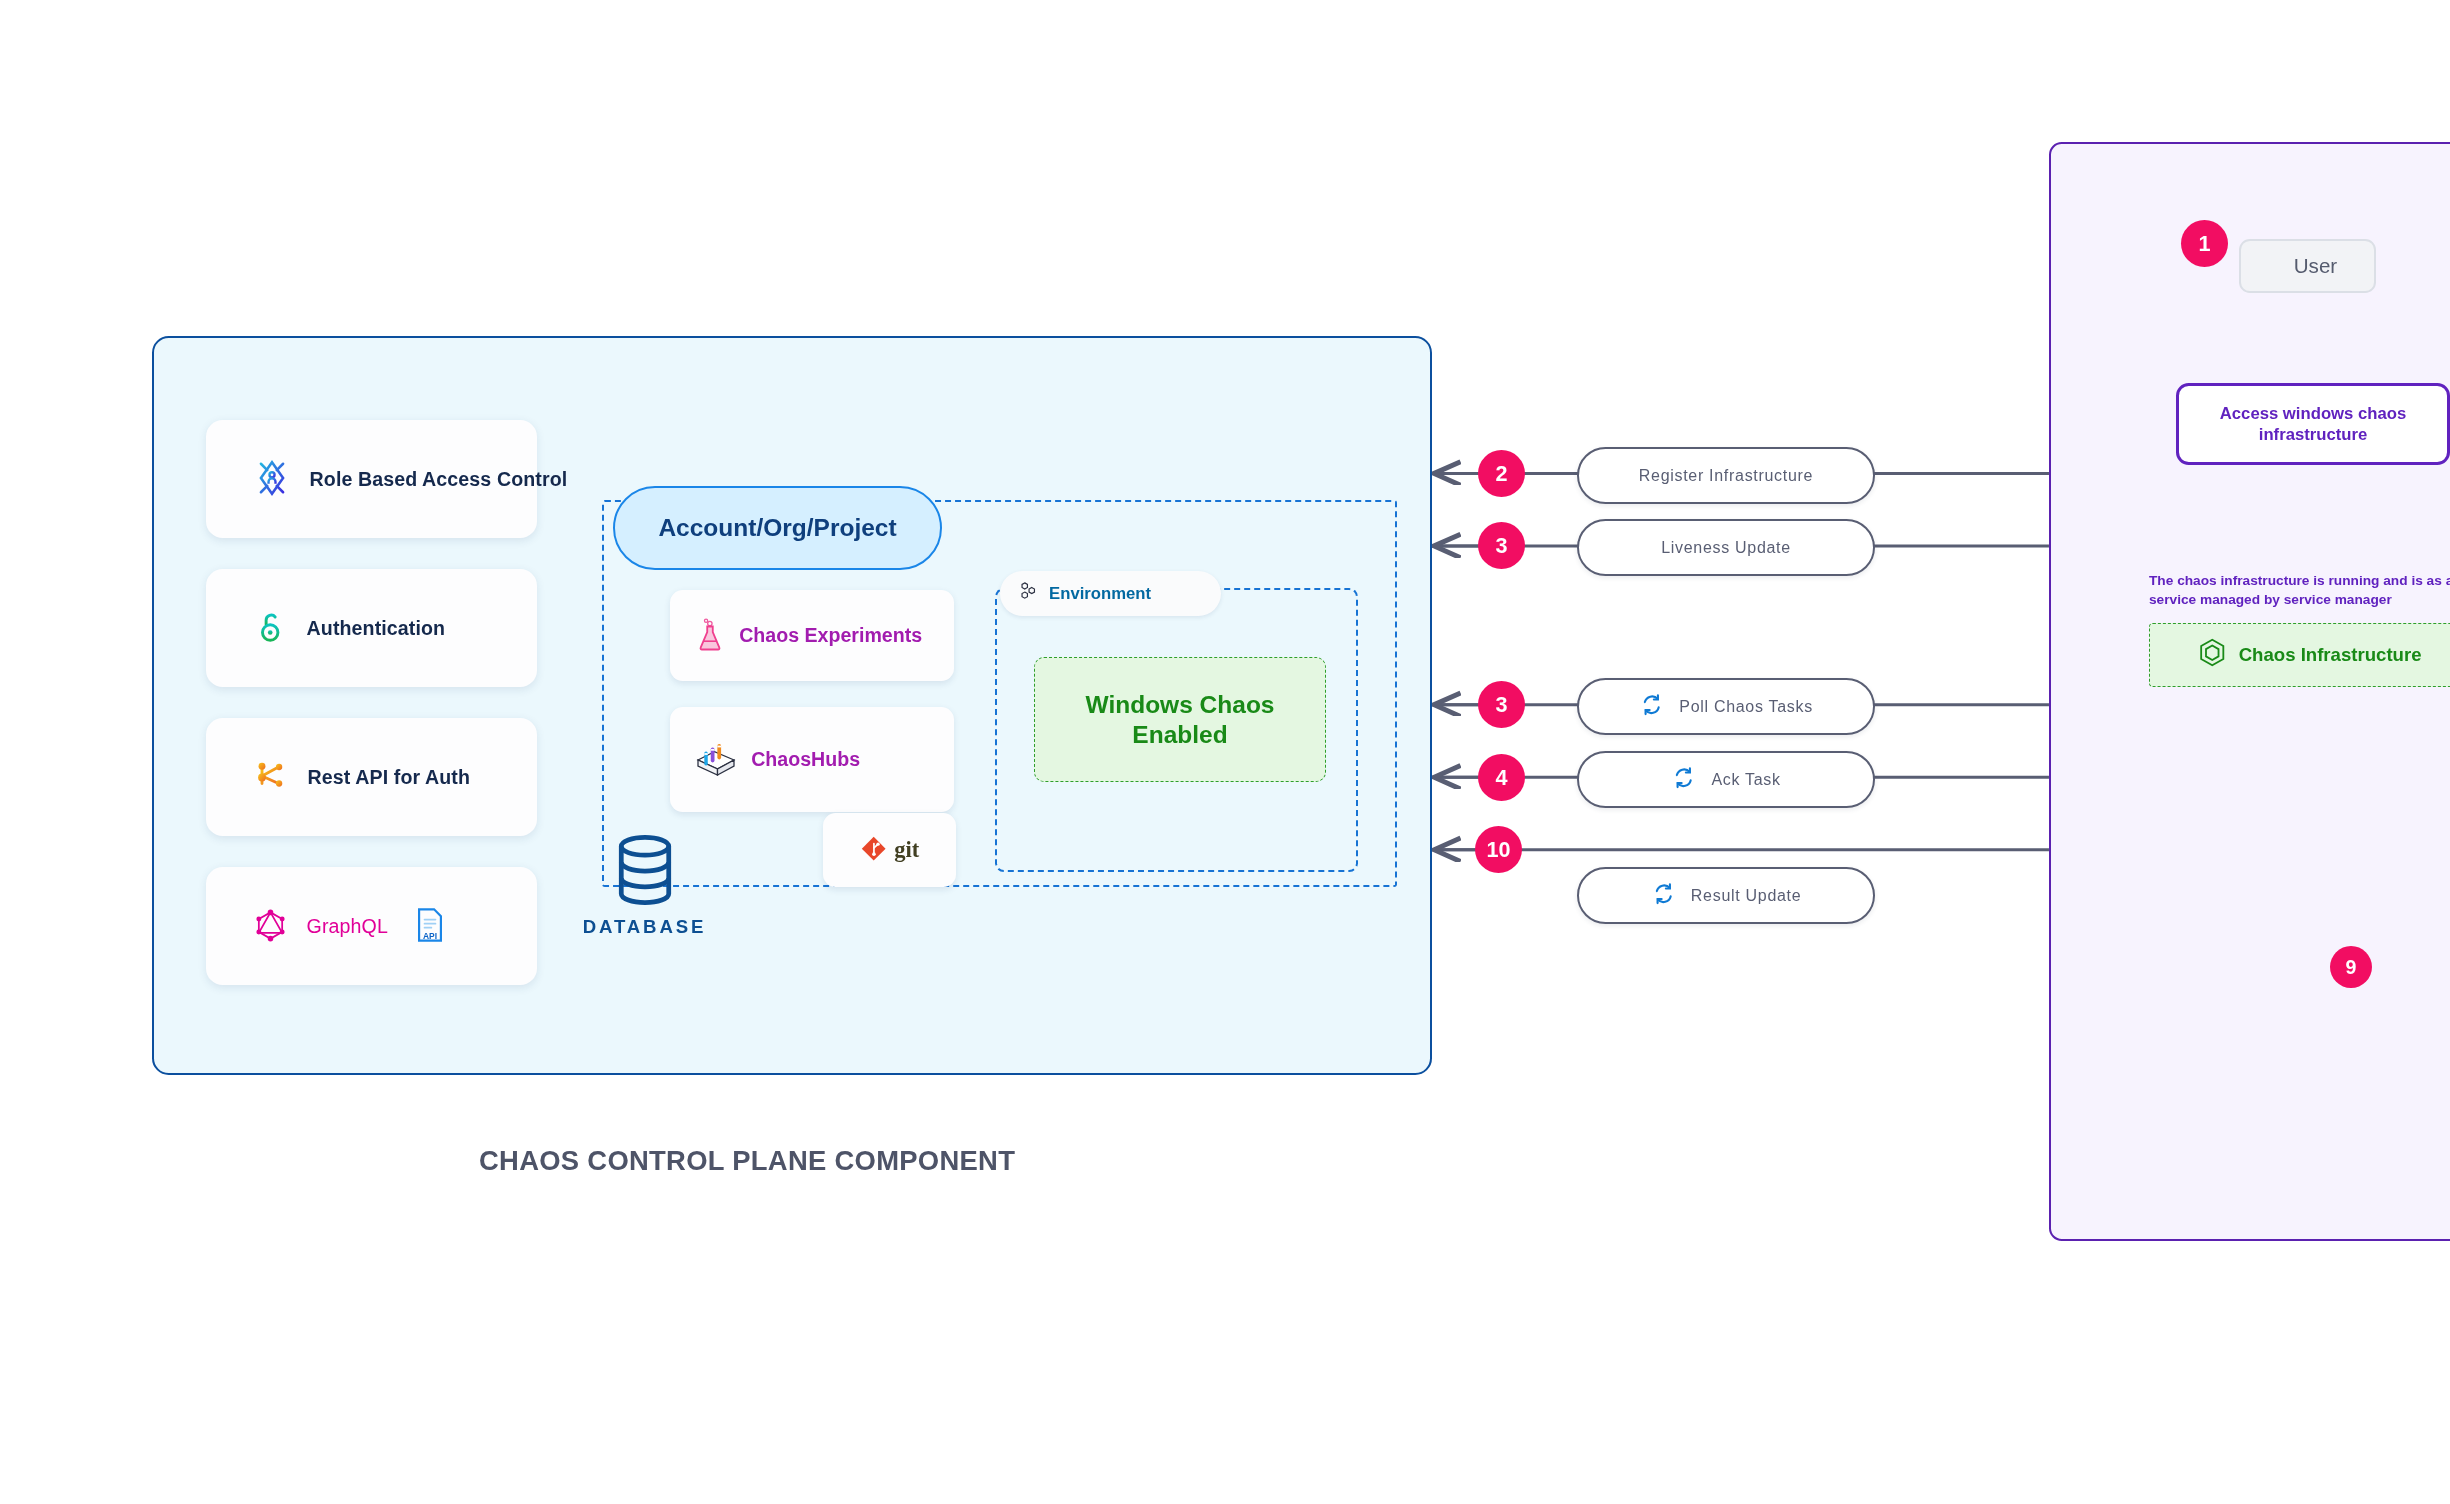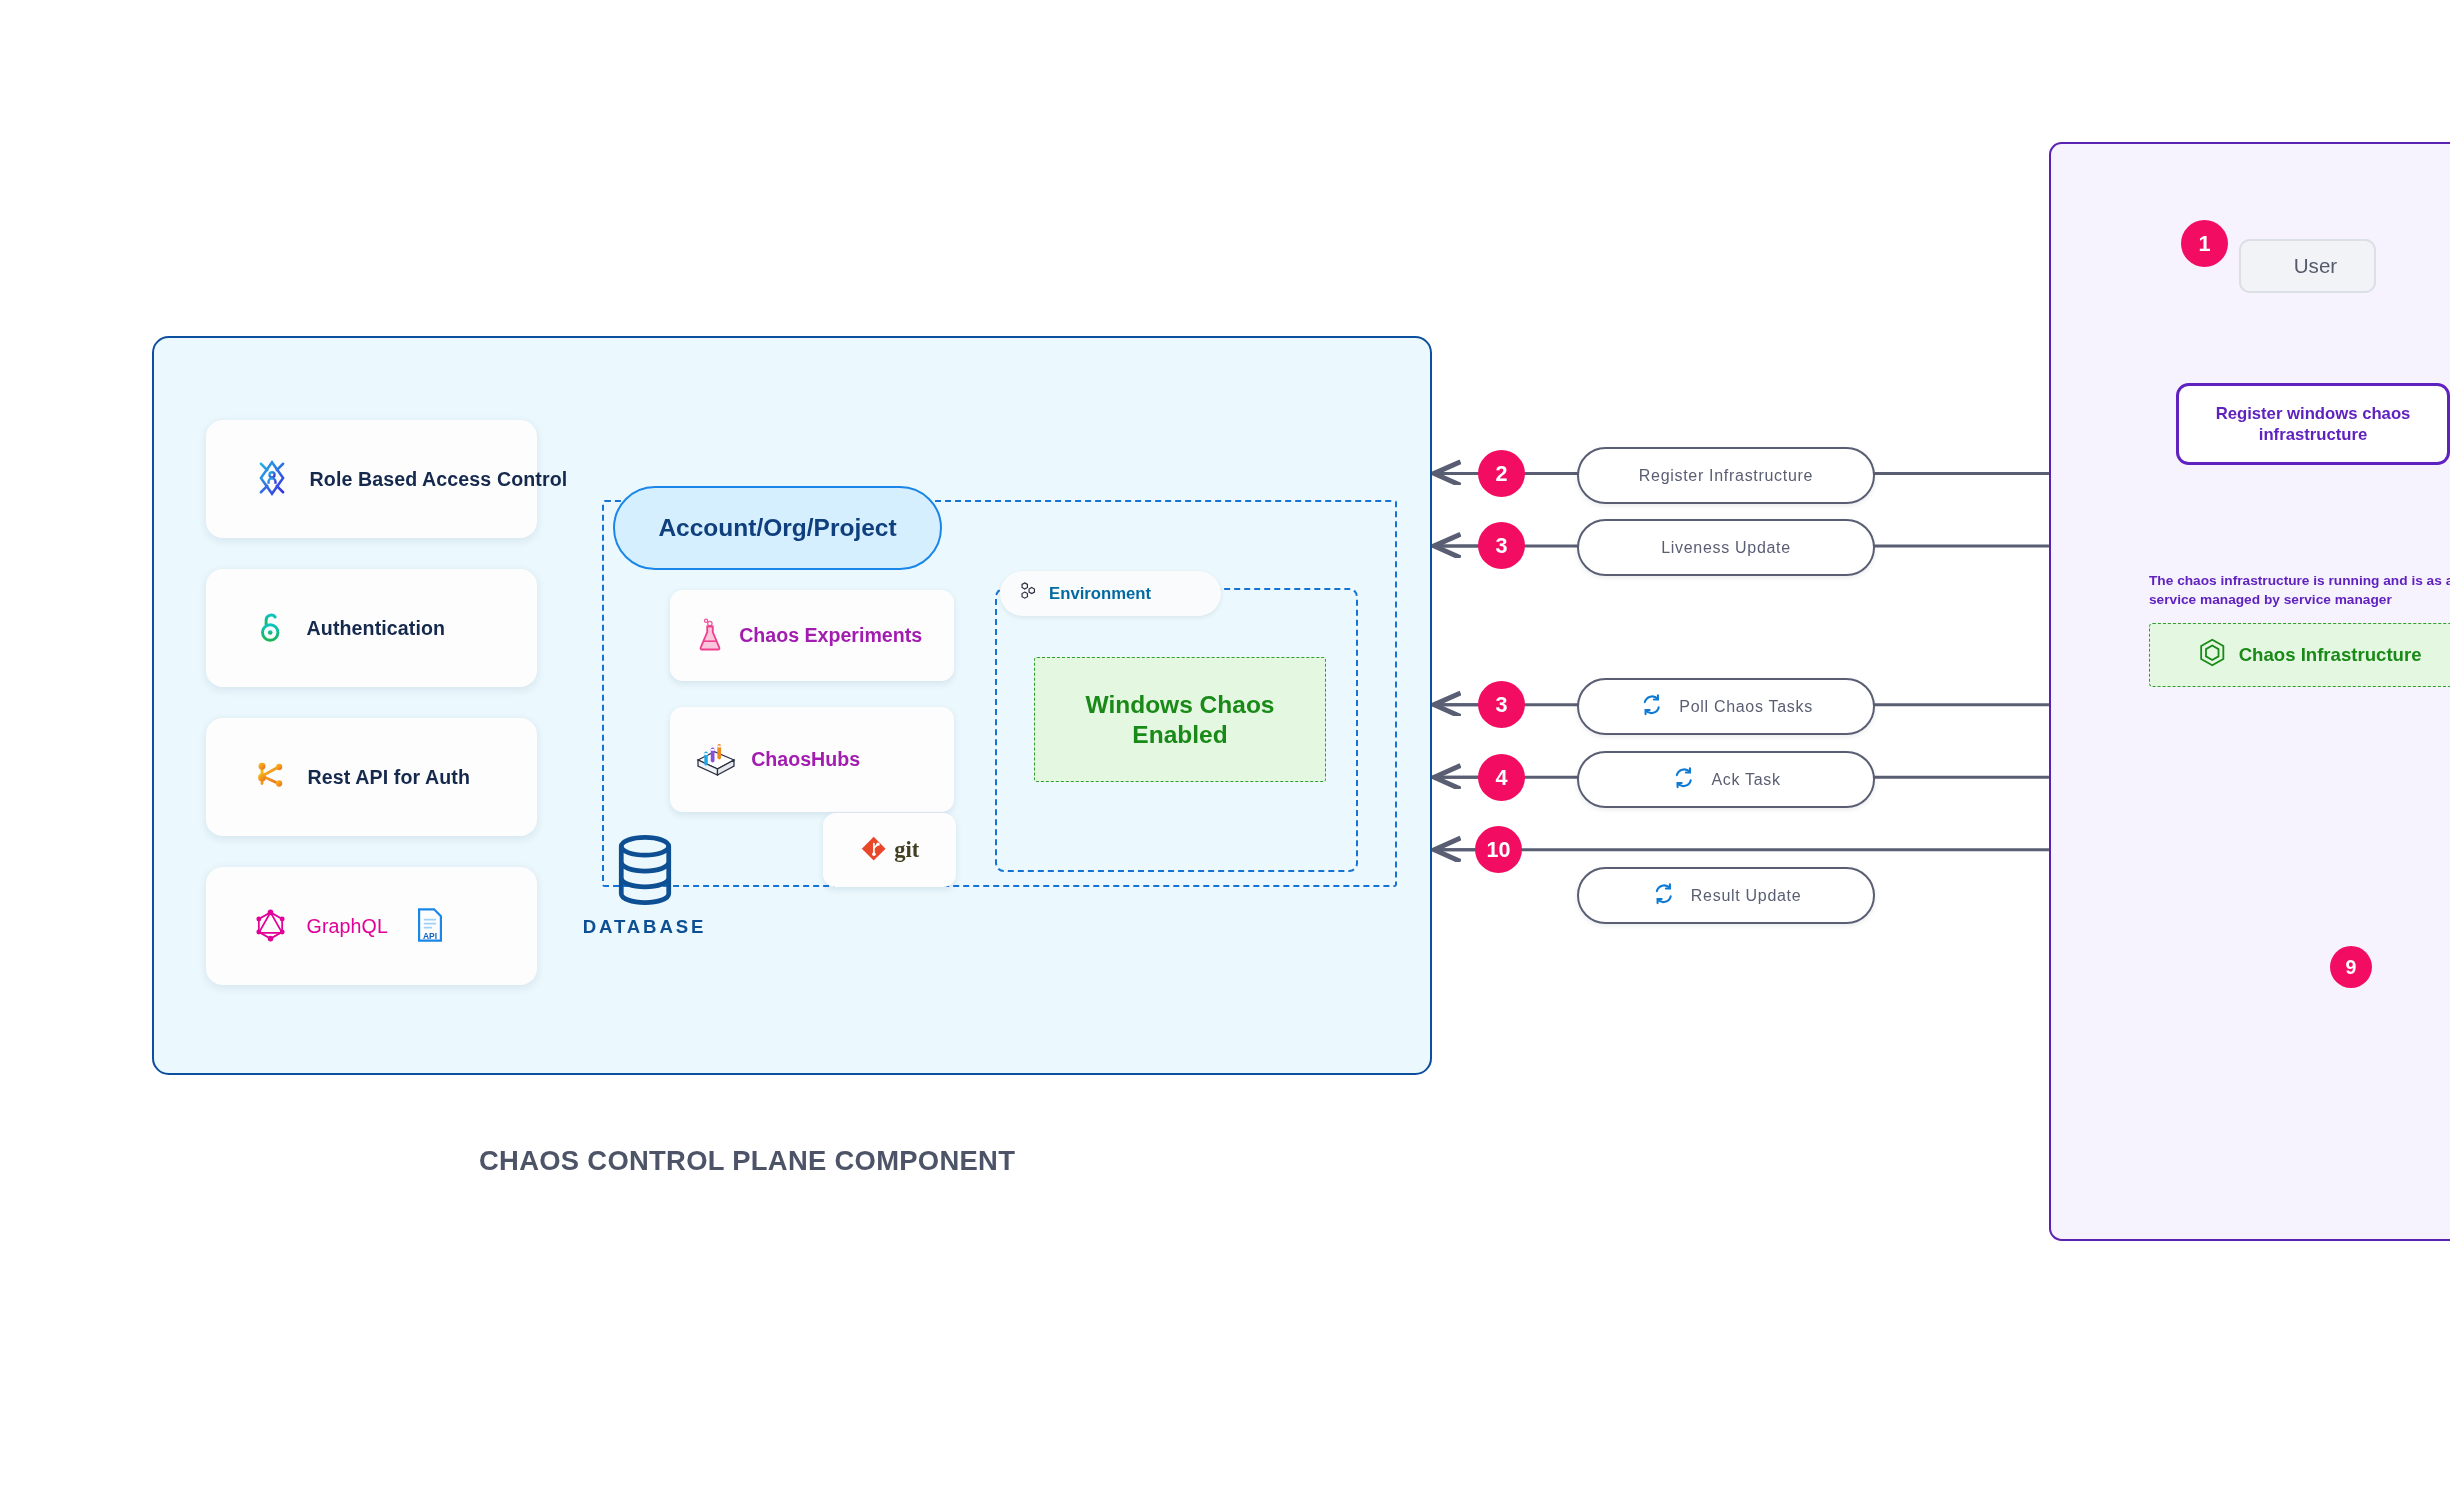--- a/index.html
+++ b/index.html
@@ -38,21 +38,21 @@
   
   #env-group{left:995px;top:588px;width:363px;height:284px;border:2px dashed #1673d4;border-radius:8.8px;}
   #env-chip{
     left:1000px;top:571px;width:221px;height:45px;background:#fafbfc;border-radius:29px;
     box-shadow:0 1.5px 4.4px rgba(30,60,110,.10);
     display:flex;align-items:center;padding-left:16.7px;gap:10.8px;
   }
   #env-chip span{font-size:16.7px;font-weight:700;color:#0369a1;}
   #win-chaos{
     left:1034px;top:657px;width:292px;height:125px;
-    background:#e4f7e1;border:1.5px dashed #2f9e2b;border-radius:3px;
+    background:#e4f7e1;border:1.5px dashed #2f9e2b;border-radius:10px;
     display:flex;align-items:center;justify-content:center;text-align:center;
   }
   #win-chaos span{font-size:24.5px;font-weight:700;color:#198a17;line-height:1.22;}
   .conn-pill{
     position:absolute;height:53px;background:#ffffff;border:2px solid #595e73;border-radius:29px;
     display:flex;align-items:center;justify-content:center;gap:14.7px;
     box-shadow:0 2px 4.9px rgba(30,40,70,.09);
   }
   .conn-pill span{font-size:16px;font-weight:400;color:#595e73;letter-spacing:0.7px;white-space:nowrap;}
   .step-badge{
@@ -349,21 +349,21 @@
   </div>
 
   <div id="exec-panel" class="abs"></div>
 
   <div class="step-badge" style="left:2181px;top:220px;">1</div>
   <div id="user-node" class="abs">
     <span>User</span>
   </div>
 
   <div class="abs node-purple" style="left:2176px;top:383px;width:274px;height:82px;">
-    <span>Register windows chaos infrastructure</span>
+    <span>Access windows chaos infrastructure</span>
   </div>
 
   <div class="note" style="left:2149px;top:572px;width:319px;">The chaos infrastructure is running and is as a service managed by service manager</div>
 
   <div id="chaos-infra" class="abs">
     <span>
       <svg width="26.5" height="29" viewBox="0 0 22 24" fill="none" stroke="#198a17" stroke-width="1.5">
         <path d="M11 1.4 L20.2 6.6 V17.4 L11 22.6 L1.8 17.4 V6.6 Z"></path>
         <path d="M11 6.2 L16.2 9.2 V15.2 L11 18.2 L5.8 15.2 V9.2 Z"></path>
       </svg>

